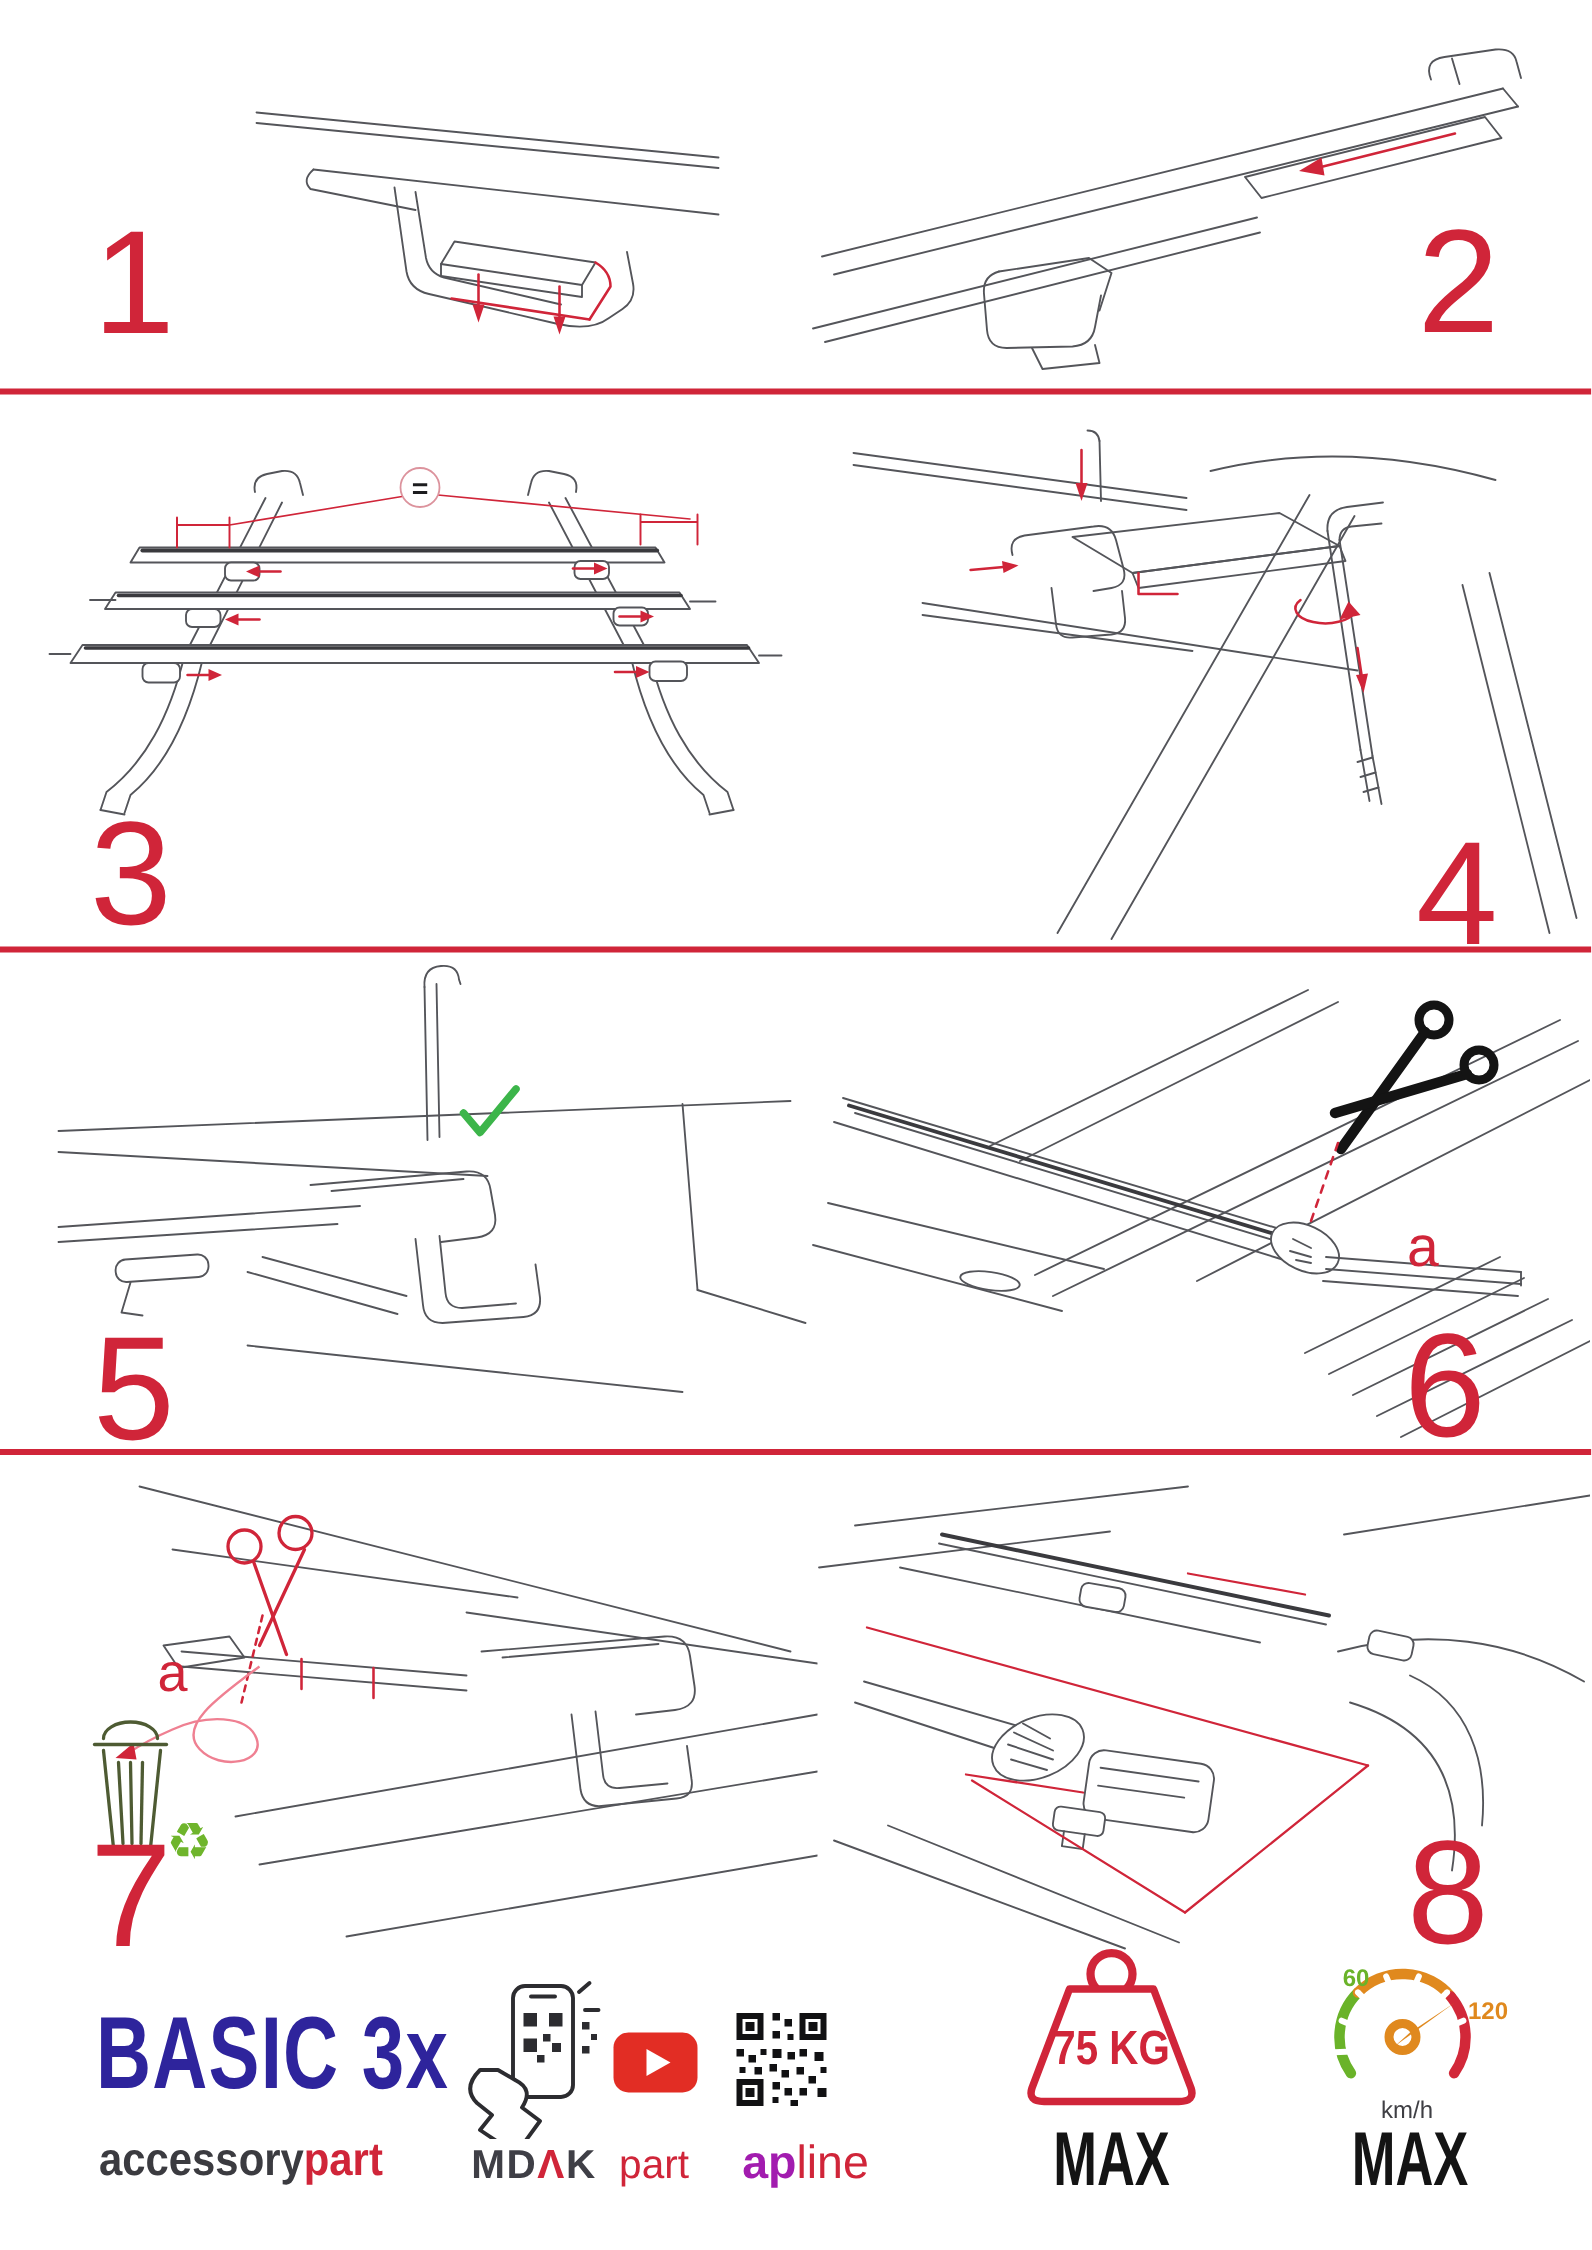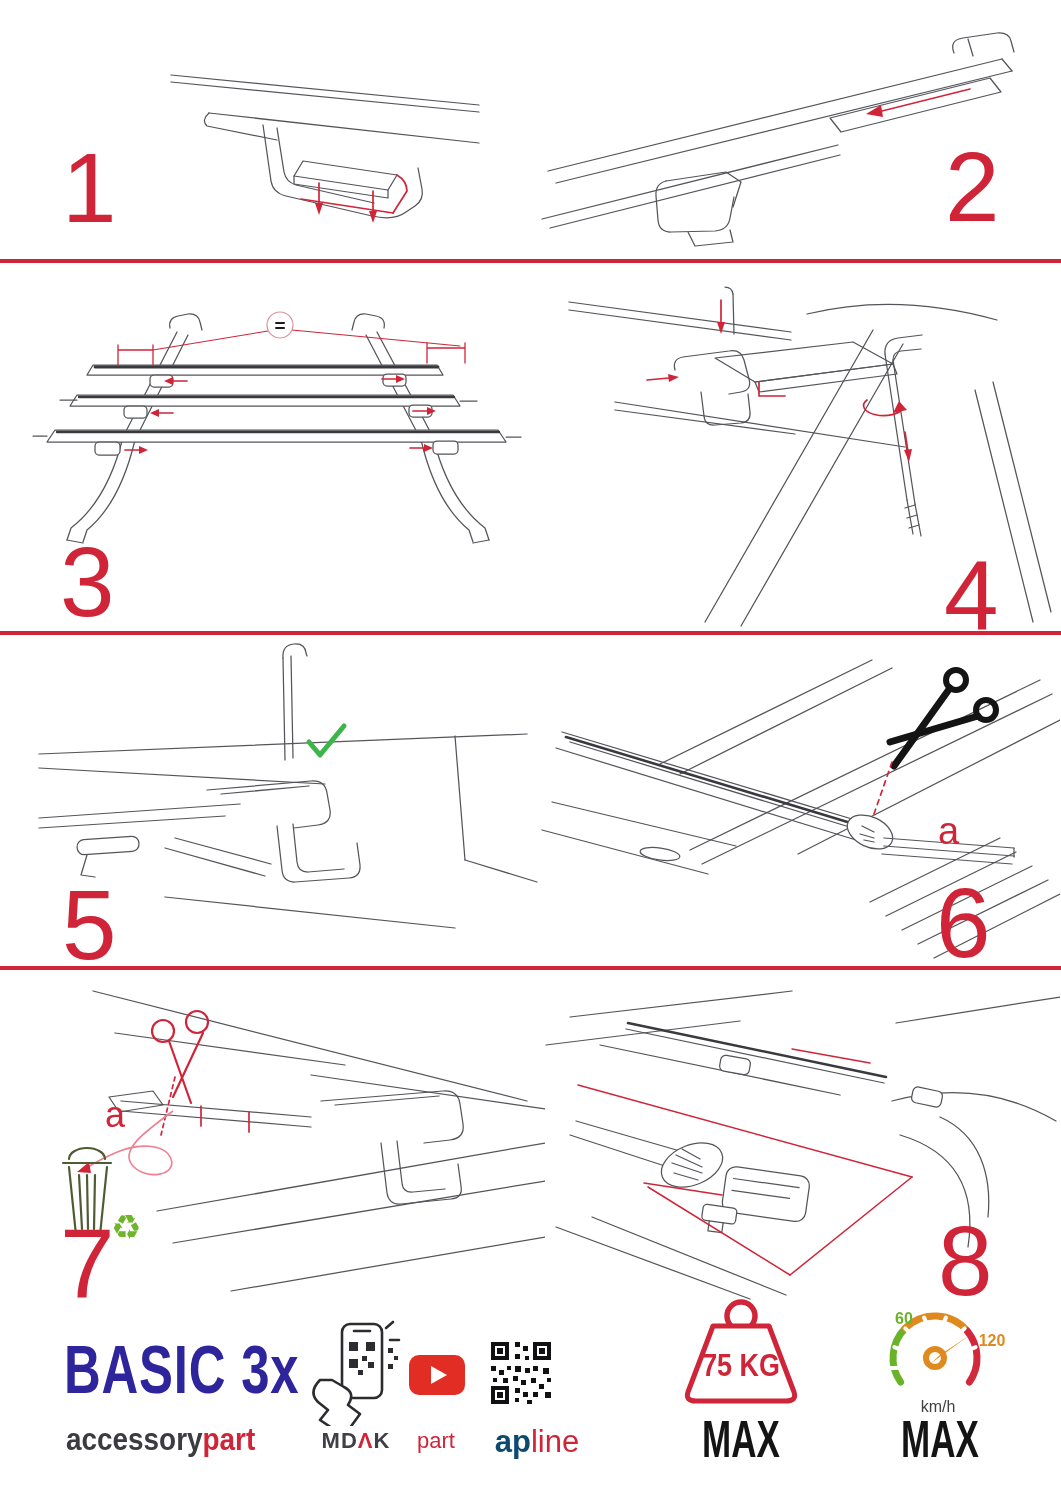--- a/index.html
+++ b/index.html
@@ -23,26 +23,26 @@
   .sketch{stroke:var(--ink);stroke-width:1.25;fill:none;stroke-linecap:round;stroke-linejoin:round;}
   .redln{stroke:var(--red);stroke-width:1.7;fill:none;stroke-linecap:round;stroke-linejoin:round;}
   .redfill{fill:var(--red);stroke:none;}
   
   .brand-title{position:absolute;left:64px;top:1336px;color:var(--blue);font-size:62px;font-weight:700;
                letter-spacing:1px;line-height:1;transform:scale(.82,1.1);transform-origin:left top;white-space:nowrap;}
   .brand-sub{position:absolute;left:66px;top:1424px;font-size:31px;font-weight:700;line-height:1;
              transform:scale(.9,1);transform-origin:left top;white-space:nowrap;}
   .brand-sub .b1{color:#3b3b40;}
   .brand-sub .b2{color:var(--red);}
-  .logo-label{position:absolute;font-size:22px;line-height:1;text-align:center;white-space:nowrap;}
+  .logo-label{position:absolute;font-size:27px;line-height:1;text-align:center;white-space:nowrap;}
   .mdak{left:296px;top:1430px;width:120px;font-weight:700;color:#3f3f46;letter-spacing:1px;}
   .mdak .acc{color:var(--red);}
   .ipqi{left:404px;top:1430px;width:64px;color:var(--red);font-weight:400;}
   .apline{left:482px;top:1426px;width:110px;font-size:31px;}
-  .apline .b1{color:#0c4a6e;font-weight:700;}
+  .apline .b1{color:#a21caf;font-weight:700;}
   .apline .b2{color:var(--red);font-weight:400;text-align:right;}
   .max-label{position:absolute;font-weight:700;color:#141414;font-size:50px;line-height:1;text-align:center;
              transform:scale(.7,1.02);transform-origin:center top;}
   .wmax{left:666px;top:1414px;width:150px;}
   .smax{left:870px;top:1414px;width:140px;}
 </style>
 </head>
 <body>
 
 <div class="page">

